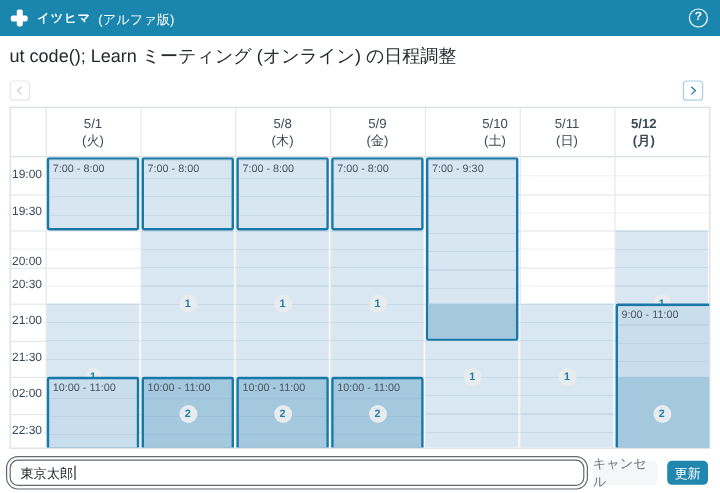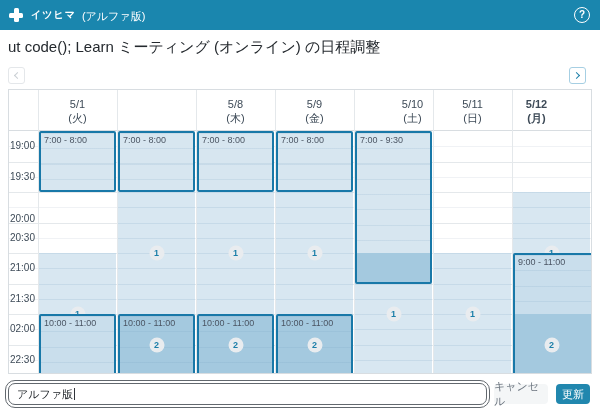--- a/index.html
+++ b/index.html
@@ -186,17 +186,17 @@
       </div>
       <div class="sel" style="left: 504px; width: 96px; top: 122px; height: 122px; background-color: var(--sel-medium); background-position: 0px 0px;">
         <div class="slot-label">9:00 - 11:00</div>
         <div class="dark-band" style="height: 59px;"></div>
       </div>
       <div class="badge" style="left: 542.5px; top: 213.5px; z-index: 4;">2</div>
     </div>
 </div>
 
 <div class="name-input">
-  <span>アルファ版</span>
+  <span>東京太郎</span>
   <span class="caret"></span>
 </div>
 <div class="btn btn-cancel">キャンセル</div>
 <div class="btn btn-update">更新</div>
 
 </body></html>

